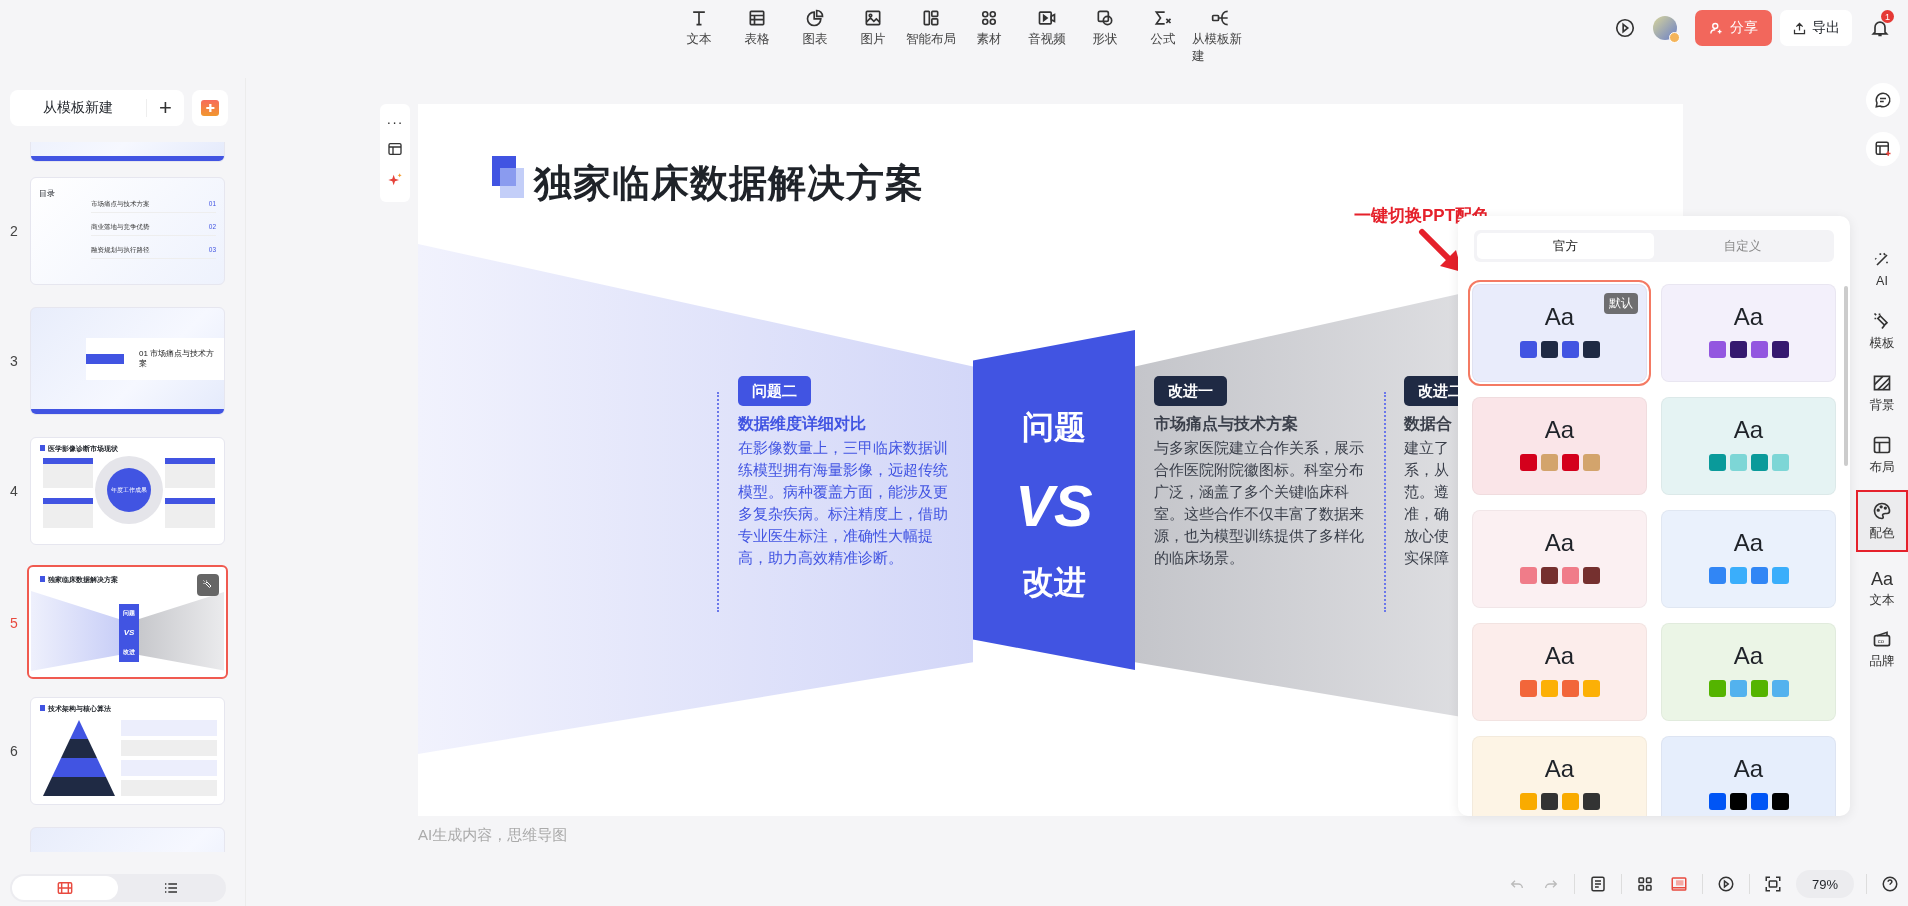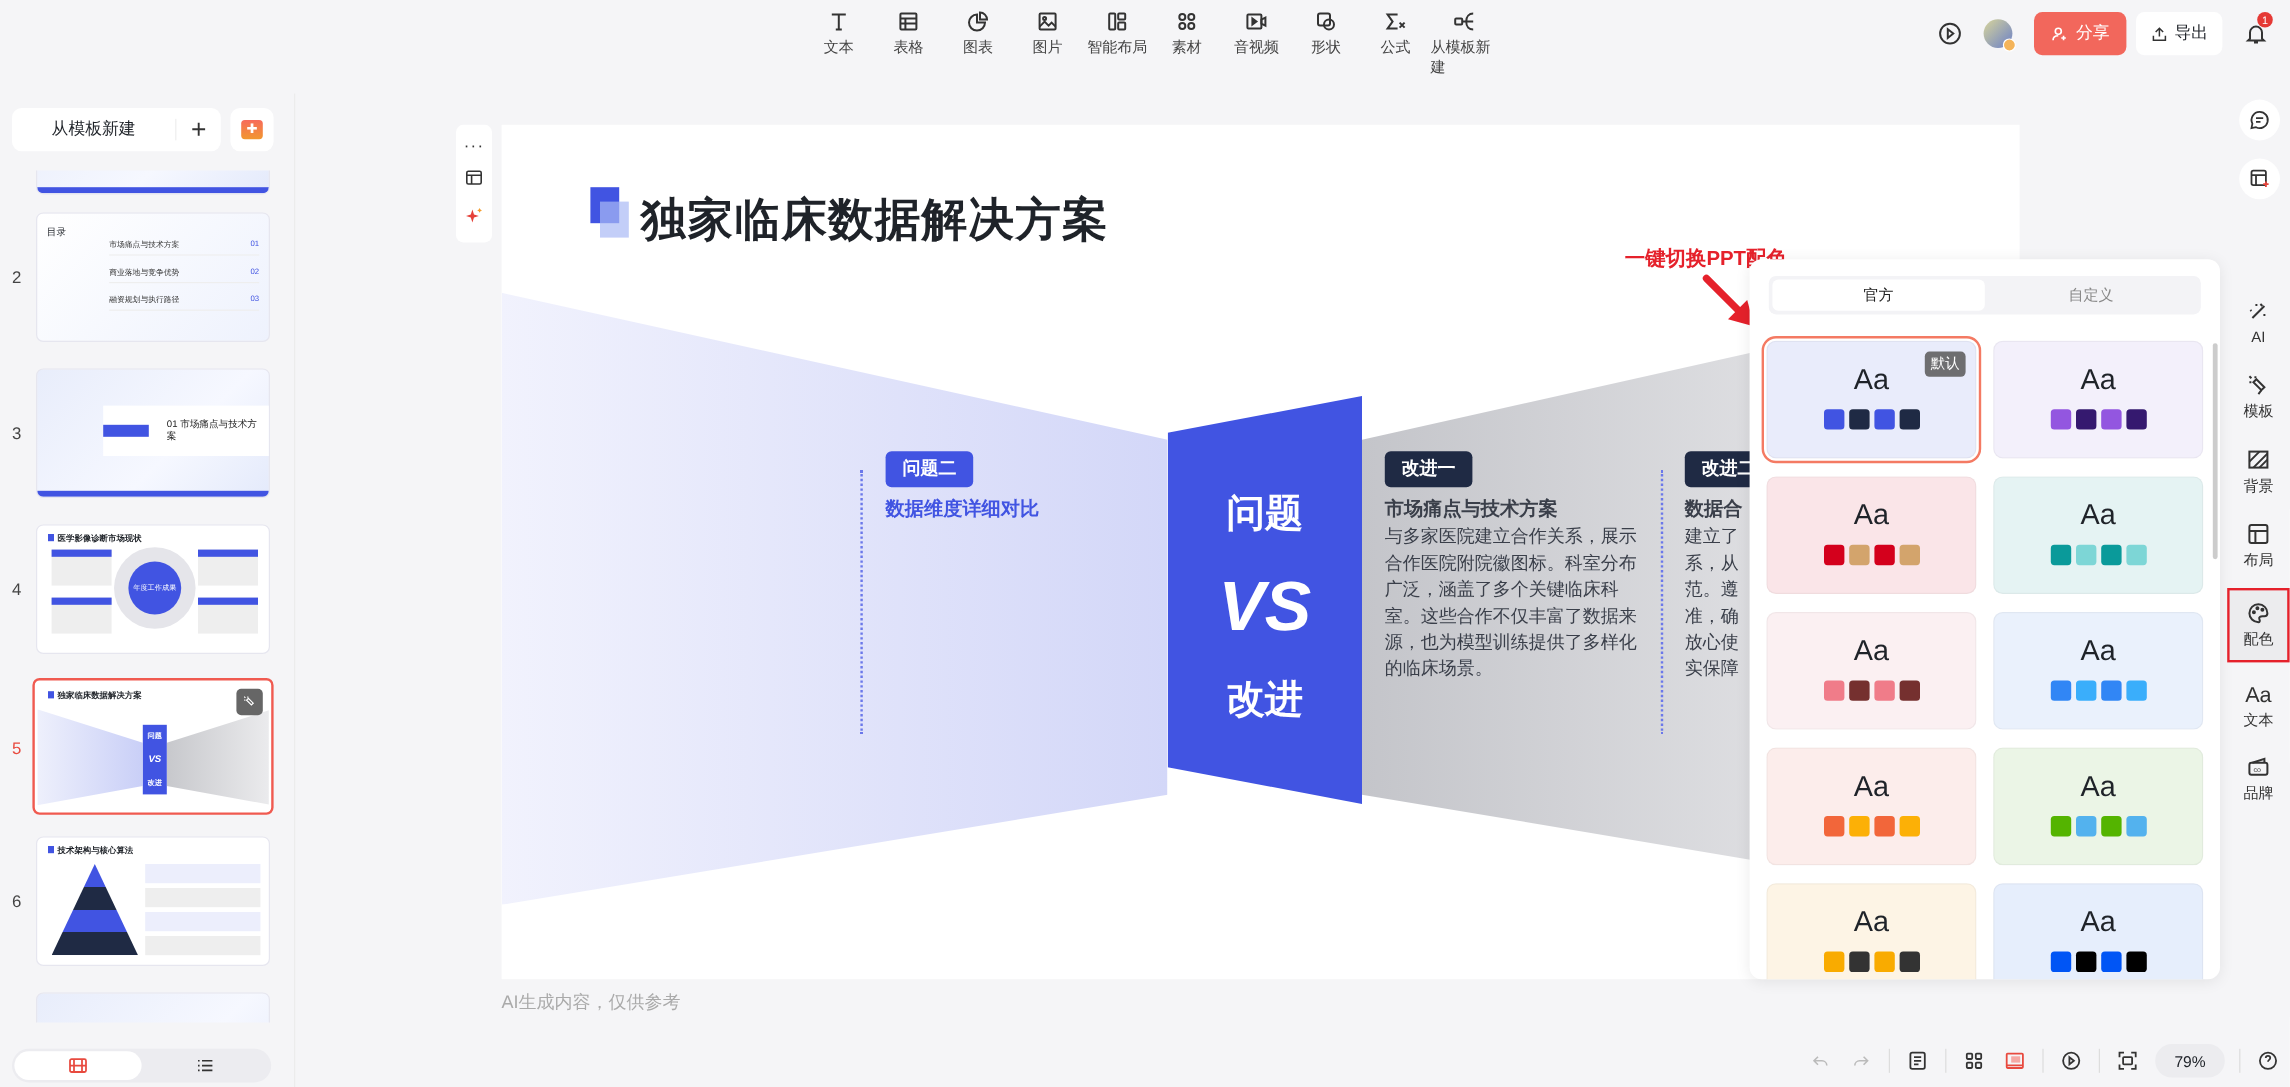--- a/index.html
+++ b/index.html
@@ -335,41 +335,42 @@
   <div class="vs-box">
     <span class="t1">问题</span>
     <span class="t2">VS</span>
     <span class="t3">改进</span>
   </div>
 
   <div class="divider-dot" style="left:299px;top:288px;height:220px"></div>
   <div class="col" style="left:320px;top:272px;width:215px">
     <span class="tag blue">问题二</span>
     <h4 class="blue-txt">数据维度详细对比</h4>
+    <p class="blue-txt">在影像数量上，三甲临床数据训练模型拥有海量影像，远超传统模型。病种覆盖方面，能涉及更多复杂疾病。标注精度上，借助专业医生标注，准确性大幅提高，助力高效精准诊断。</p>
   </div>
 
   <div class="col" style="left:736px;top:272px;width:215px">
     <span class="tag dark">改进一</span>
     <h4 class="gray-txt">市场痛点与技术方案</h4>
     <p class="gray-txt">与多家医院建立合作关系，展示合作医院附院徽图标。科室分布广泛，涵盖了多个关键临床科室。这些合作不仅丰富了数据来源，也为模型训练提供了多样化的临床场景。</p>
   </div>
   <div class="divider-dot" style="left:966px;top:288px;height:220px"></div>
   <div class="col" style="left:986px;top:272px;width:215px">
     <span class="tag dark">改进二</span>
     <h4 class="gray-txt">数据合</h4>
     <p class="gray-txt" style="white-space:pre-line">建立了
 系，从
 范。遵
 准，确
 放心使
 实保障</p>
   </div>
 </div>
 
-<div class="disclaimer">AI生成内容，仅供参考</div>
+<div class="disclaimer">AI生成内容，思维导图</div>
 
 <div class="annot">一键切换PPT配色</div>
 <svg style="position:absolute;left:1418px;top:228px" width="48" height="48" viewBox="0 0 48 48">
     <path d="M4 4L36 36" stroke="#e5212b" stroke-width="6" stroke-linecap="round"></path>
     <path d="M44 44L22 38L38 22Z" fill="#e5212b"></path>
   </svg>
 
 <div class="panel">
   <div class="seg">
     <div class="on">官方</div>

